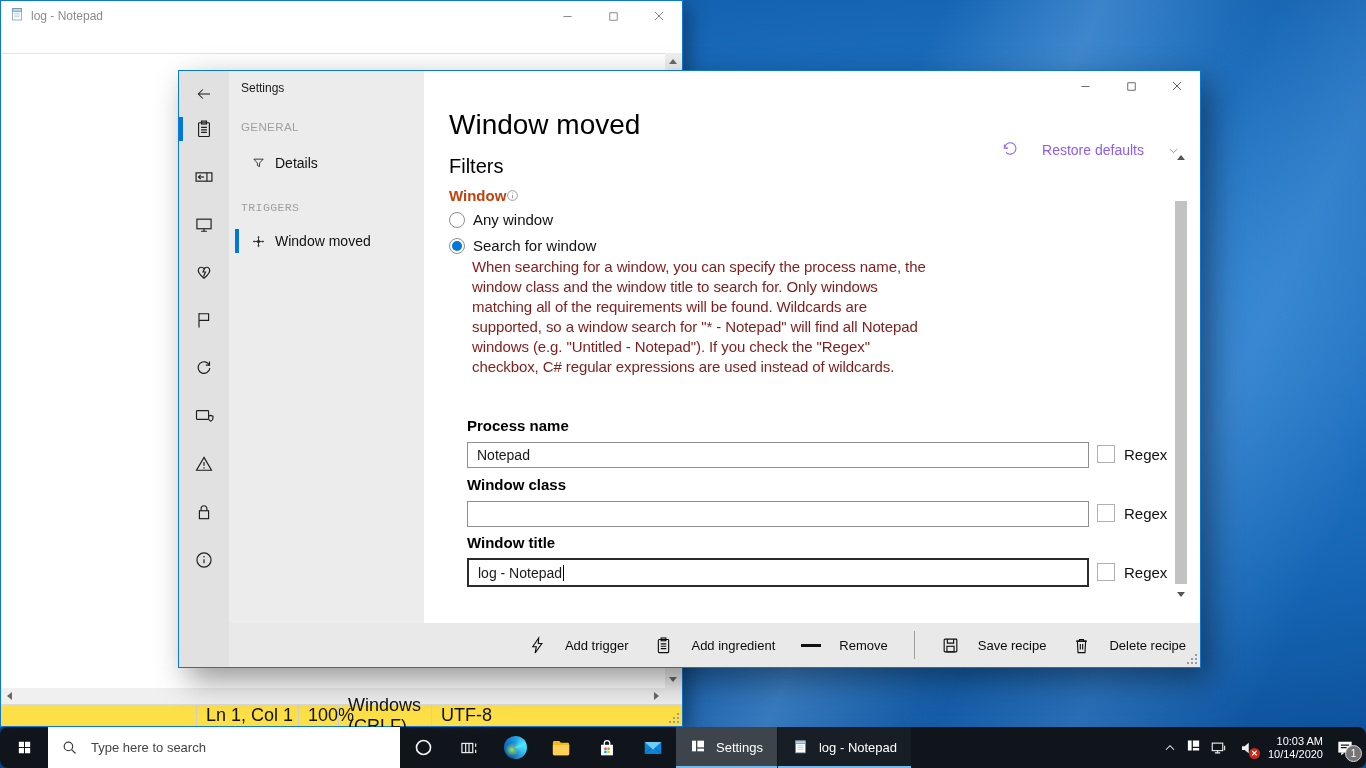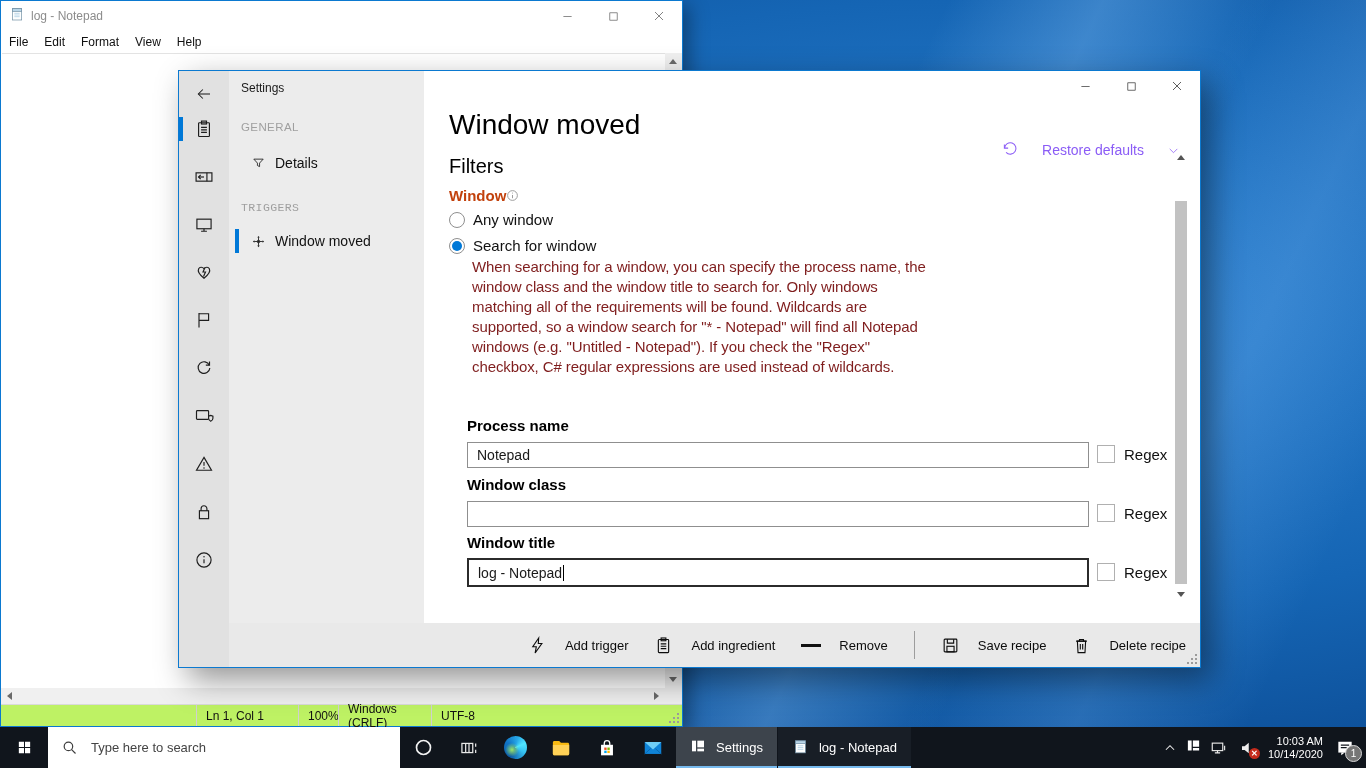--- a/index.html
+++ b/index.html
@@ -29,21 +29,21 @@
   .np-menu span{padding:0 8px;}
   .np-text{position:absolute;top:52px;left:1px;right:17px;bottom:38px;background:#fff;border-top:1px solid #e3e3e3;}
   .np-vscroll{position:absolute;top:52px;right:0;width:17px;bottom:38px;background:#f0f0f0;}
   .np-hscroll{position:absolute;left:0;bottom:21px;right:17px;height:17px;background:#f0f0f0;}
   .np-corner{position:absolute;right:0;bottom:21px;width:17px;height:17px;background:#f0f0f0;}
   .tri{width:0;height:0;position:absolute;}
   .tri-up{border-left:4px solid transparent;border-right:4px solid transparent;border-bottom:5px solid #6a6a6a;left:4px;top:6px;}
   .tri-dn{border-left:4px solid transparent;border-right:4px solid transparent;border-top:5px solid #6a6a6a;left:4px;bottom:6px;}
   .tri-lf{border-top:4px solid transparent;border-bottom:4px solid transparent;border-right:5px solid #6a6a6a;left:6px;top:4px;}
   .tri-rt{border-top:4px solid transparent;border-bottom:4px solid transparent;border-left:5px solid #6a6a6a;right:6px;top:4px;}
-  .np-status{position:absolute;left:0;right:0;bottom:0;height:21px;background:#bef264;border-top:1px solid #dadada;font-size:12px;color:#111;}
+  .np-status{position:absolute;left:0;right:0;bottom:0;height:21px;background:#fde047;border-top:1px solid #dadada;font-size:18px;color:#111;}
   .np-seg{position:absolute;top:0;bottom:0;border-left:1px solid #d0d0d0;padding-left:9px;display:flex;align-items:center;}
   .grip{position:absolute;right:2px;bottom:2px;width:11px;height:11px;}
   .grip i{position:absolute;width:2px;height:2px;background:#9b9b9b;}
   .grip i:nth-child(1){right:1px;bottom:1px;} .grip i:nth-child(2){right:5px;bottom:1px;}
   .grip i:nth-child(3){right:9px;bottom:1px;} .grip i:nth-child(4){right:1px;bottom:5px;}
   .grip i:nth-child(5){right:5px;bottom:5px;} .grip i:nth-child(6){right:1px;bottom:9px;}
 
   
   .settings{position:absolute;left:178px;top:70px;width:1023px;height:598px;background:#fff;
     border:1px solid #0b79d0;box-sizing:border-box;box-shadow:10px 12px 30px rgba(0,0,0,.42);}
@@ -77,21 +77,21 @@
   .fld-input.focused{border:2px solid #2b2b2b;height:29px;}
   .caret{display:inline-block;width:1px;height:16px;background:#000;margin-left:1px;}
   .chk-row{position:absolute;left:673px;display:flex;align-items:center;gap:9px;font-size:15px;color:#111;}
   .chk{width:18px;height:18px;border:1px solid #b0b0b0;background:#fff;box-sizing:border-box;}
   .st-scroll{position:absolute;right:12px;width:14px;top:74px;bottom:18px;}
   .st-thumb{position:absolute;left:1px;width:12px;top:56px;height:383px;background:#c2c2c2;}
   .st-scroll .tri-up{left:3px;top:10px;border-bottom-color:#555;}
   .st-scroll .tri-dn{left:3px;bottom:8px;border-top-color:#555;}
 
   
-  .taskbar{position:absolute;left:0;bottom:0;width:100%;height:41px;background:#10151c;display:flex;align-items:stretch;color:#fff;}
+  .taskbar{position:absolute;left:0;bottom:0;width:100%;height:41px;background:#10151c;display:flex;align-items:stretch;color:#fff;border-radius:8px;}
   .tb-start{width:48px;display:flex;align-items:center;justify-content:center;}
   .tb-search{width:352px;background:#fff;display:flex;align-items:center;gap:13px;padding-left:13px;box-sizing:border-box;color:#444;font-size:13px;}
   .tb-ib{width:46px;display:flex;align-items:center;justify-content:center;}
   .tb-app{display:flex;align-items:center;gap:10px;padding:0 14px;position:relative;font-size:13px;}
   .tb-app::after{content:"";position:absolute;left:0;right:0;bottom:0;height:2px;background:#76b9ed;}
   .tb-app.active{background:#3d444c;}
   .tb-app.inactive{background:#181e26;margin-left:1px;}
   .edge-circle{width:23px;height:23px;border-radius:50%;
     background:radial-gradient(circle at 35% 60%, #9be669 0%, rgba(155,230,105,0) 34%),
     conic-gradient(from 210deg, #0c59a4, #1173c4 25%, #27a7e7 45%, #50e6ff 60%, #35c1f1 75%, #0c59a4 100%);}
@@ -132,27 +132,20 @@
               <rect x="4" y="4" width="16" height="16"></rect>
             </svg>
           </span>
         <span class="wb">
             <svg class="ic" width="12" height="12" viewBox="0 0 24 24">
               <path d="M4 4l16 16M20 4 4 20"></path>
             </svg>
           </span>
       </span>
     </div>
-    <div class="np-menu">
-      <span>File</span>
-      <span>Edit</span>
-      <span>Format</span>
-      <span>View</span>
-      <span>Help</span>
-    </div>
     <div class="np-text"></div>
     <div class="np-vscroll">
       <span class="tri tri-up"></span>
       <span class="tri tri-dn"></span>
     </div>
     <div class="np-hscroll">
       <span class="tri tri-lf"></span>
       <span class="tri tri-rt"></span>
     </div>
     <div class="np-corner"></div>

